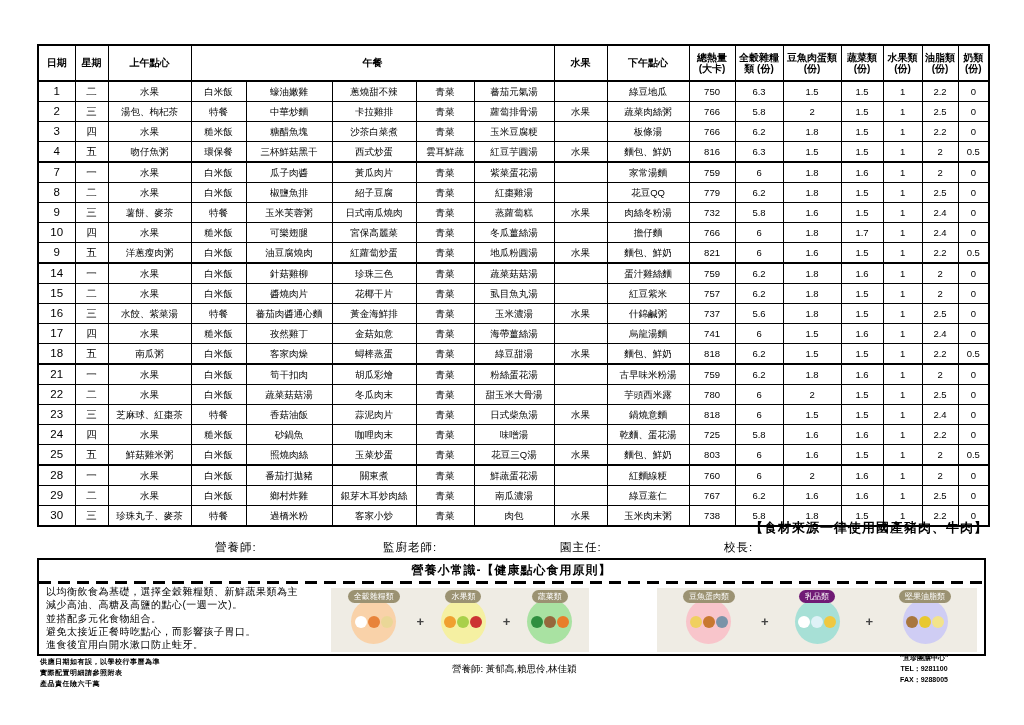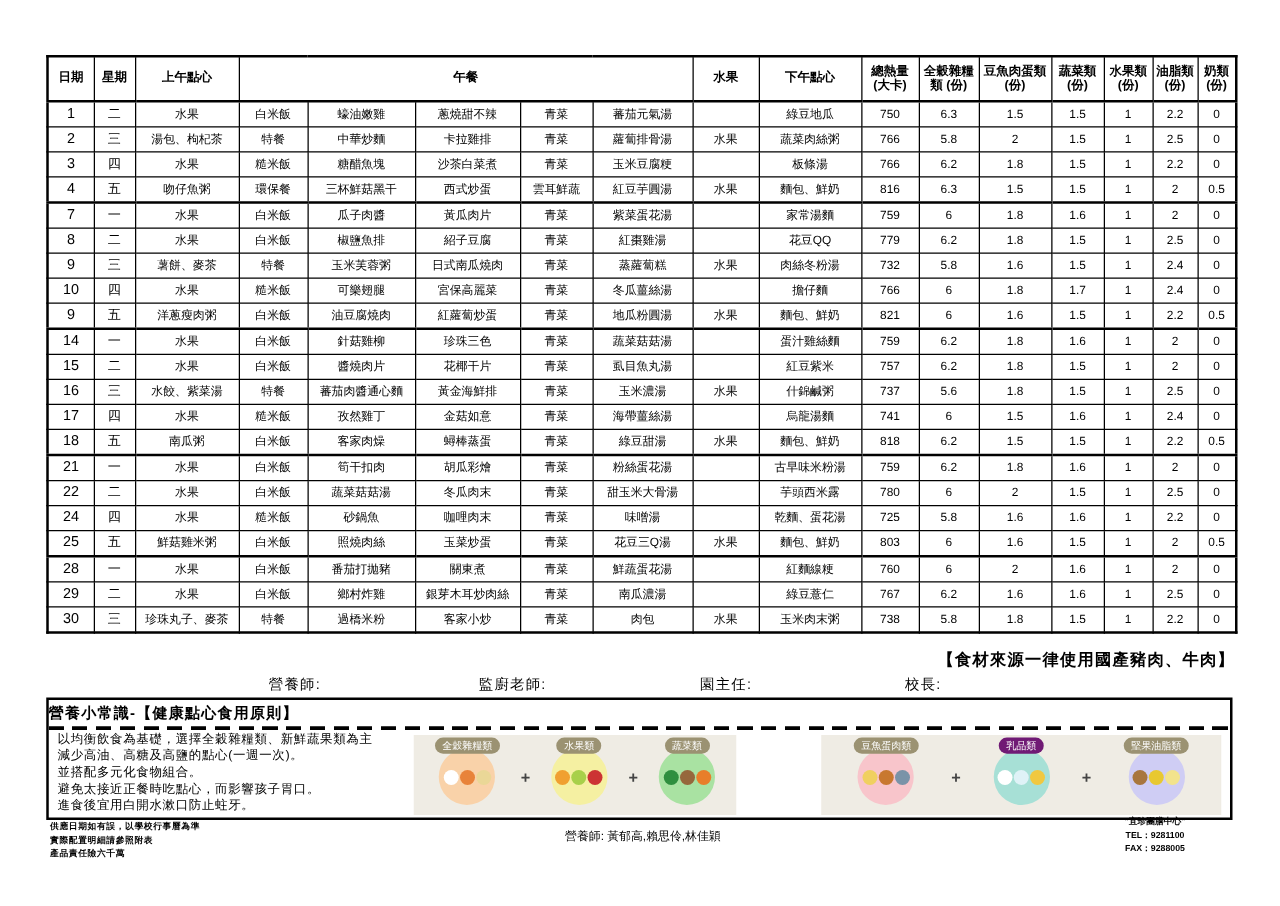--- a/index.html
+++ b/index.html
@@ -37,21 +37,21 @@
     position:absolute;top:519px;right:36px;font-size:13px;font-weight:bold;letter-spacing:1px;margin-left:21px;
   }
   .sig{position:absolute;top:540px;font-size:11.5px;letter-spacing:1px;}
   .sig-1{left:215px;} .sig-2{left:383px;} .sig-3{left:560px;} .sig-4{left:724px;}
   
   .tips-box{
     position:absolute;left:37px;top:558px;width:949px;height:98px;
     border:2px solid #000;box-sizing:border-box;background:#fff;
   }
   .tips-title{
-    text-align:left;font-size:12px;font-weight:bold;padding-top:2px;letter-spacing:1px;
+    text-align:center;font-size:12px;font-weight:bold;padding-top:2px;letter-spacing:1px;
   }
   .tips-divider{
     height:3px;margin-top:2px;
     background:repeating-linear-gradient(90deg,#000 0 12px,transparent 12px 19px);
   }
   .tips-content{position:relative;height:72px;}
   .tips-text{
     position:absolute;left:7px;top:1px;width:300px;
     font-size:10px;line-height:1.33;letter-spacing:0.5px;
   }
@@ -423,20 +423,39 @@
           <td>青菜</td>
           <td>甜玉米大骨湯</td>
           <td></td>
           <td>芋頭西米露</td>
           <td>780</td>
           <td>6</td>
           <td>2</td>
           <td>1.5</td>
           <td>1</td>
           <td>2.5</td>
+          <td>0</td>
+        </tr>
+        <tr>
+          <td class="date-cell">23</td>
+          <td class="weekday-cell">三</td>
+          <td>芝麻球、紅棗茶</td>
+          <td>特餐</td>
+          <td>香菇油飯</td>
+          <td>蒜泥肉片</td>
+          <td>青菜</td>
+          <td>日式柴魚湯</td>
+          <td>水果</td>
+          <td>鍋燒意麵</td>
+          <td>818</td>
+          <td>6</td>
+          <td>1.5</td>
+          <td>1.5</td>
+          <td>1</td>
+          <td>2.4</td>
           <td>0</td>
         </tr>
         <tr>
           <td class="date-cell">24</td>
           <td class="weekday-cell">四</td>
           <td>水果</td>
           <td>糙米飯</td>
           <td>砂鍋魚</td>
           <td>咖哩肉末</td>
           <td>青菜</td>

